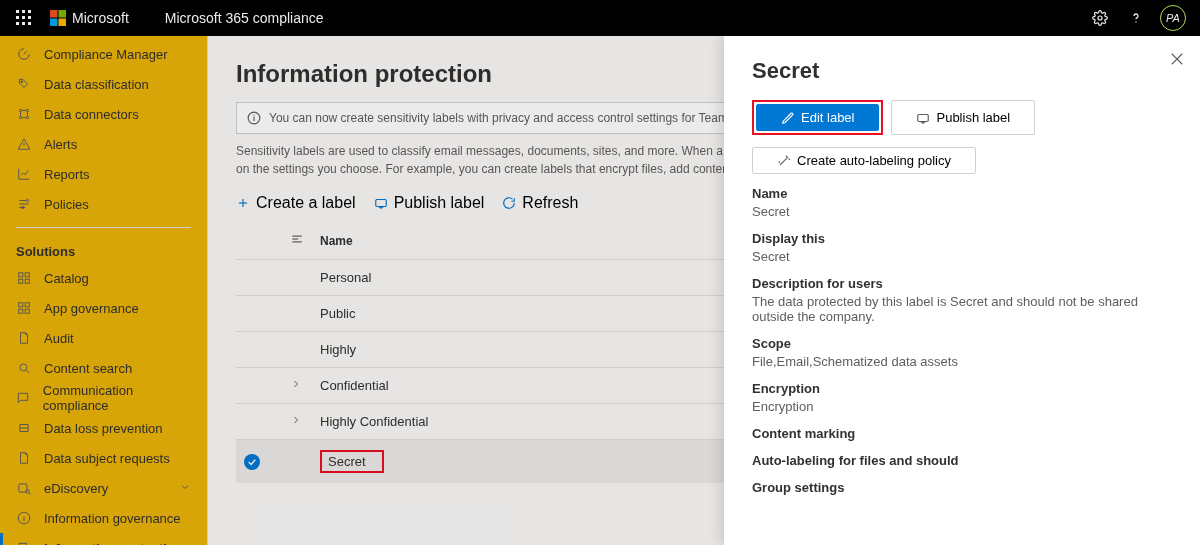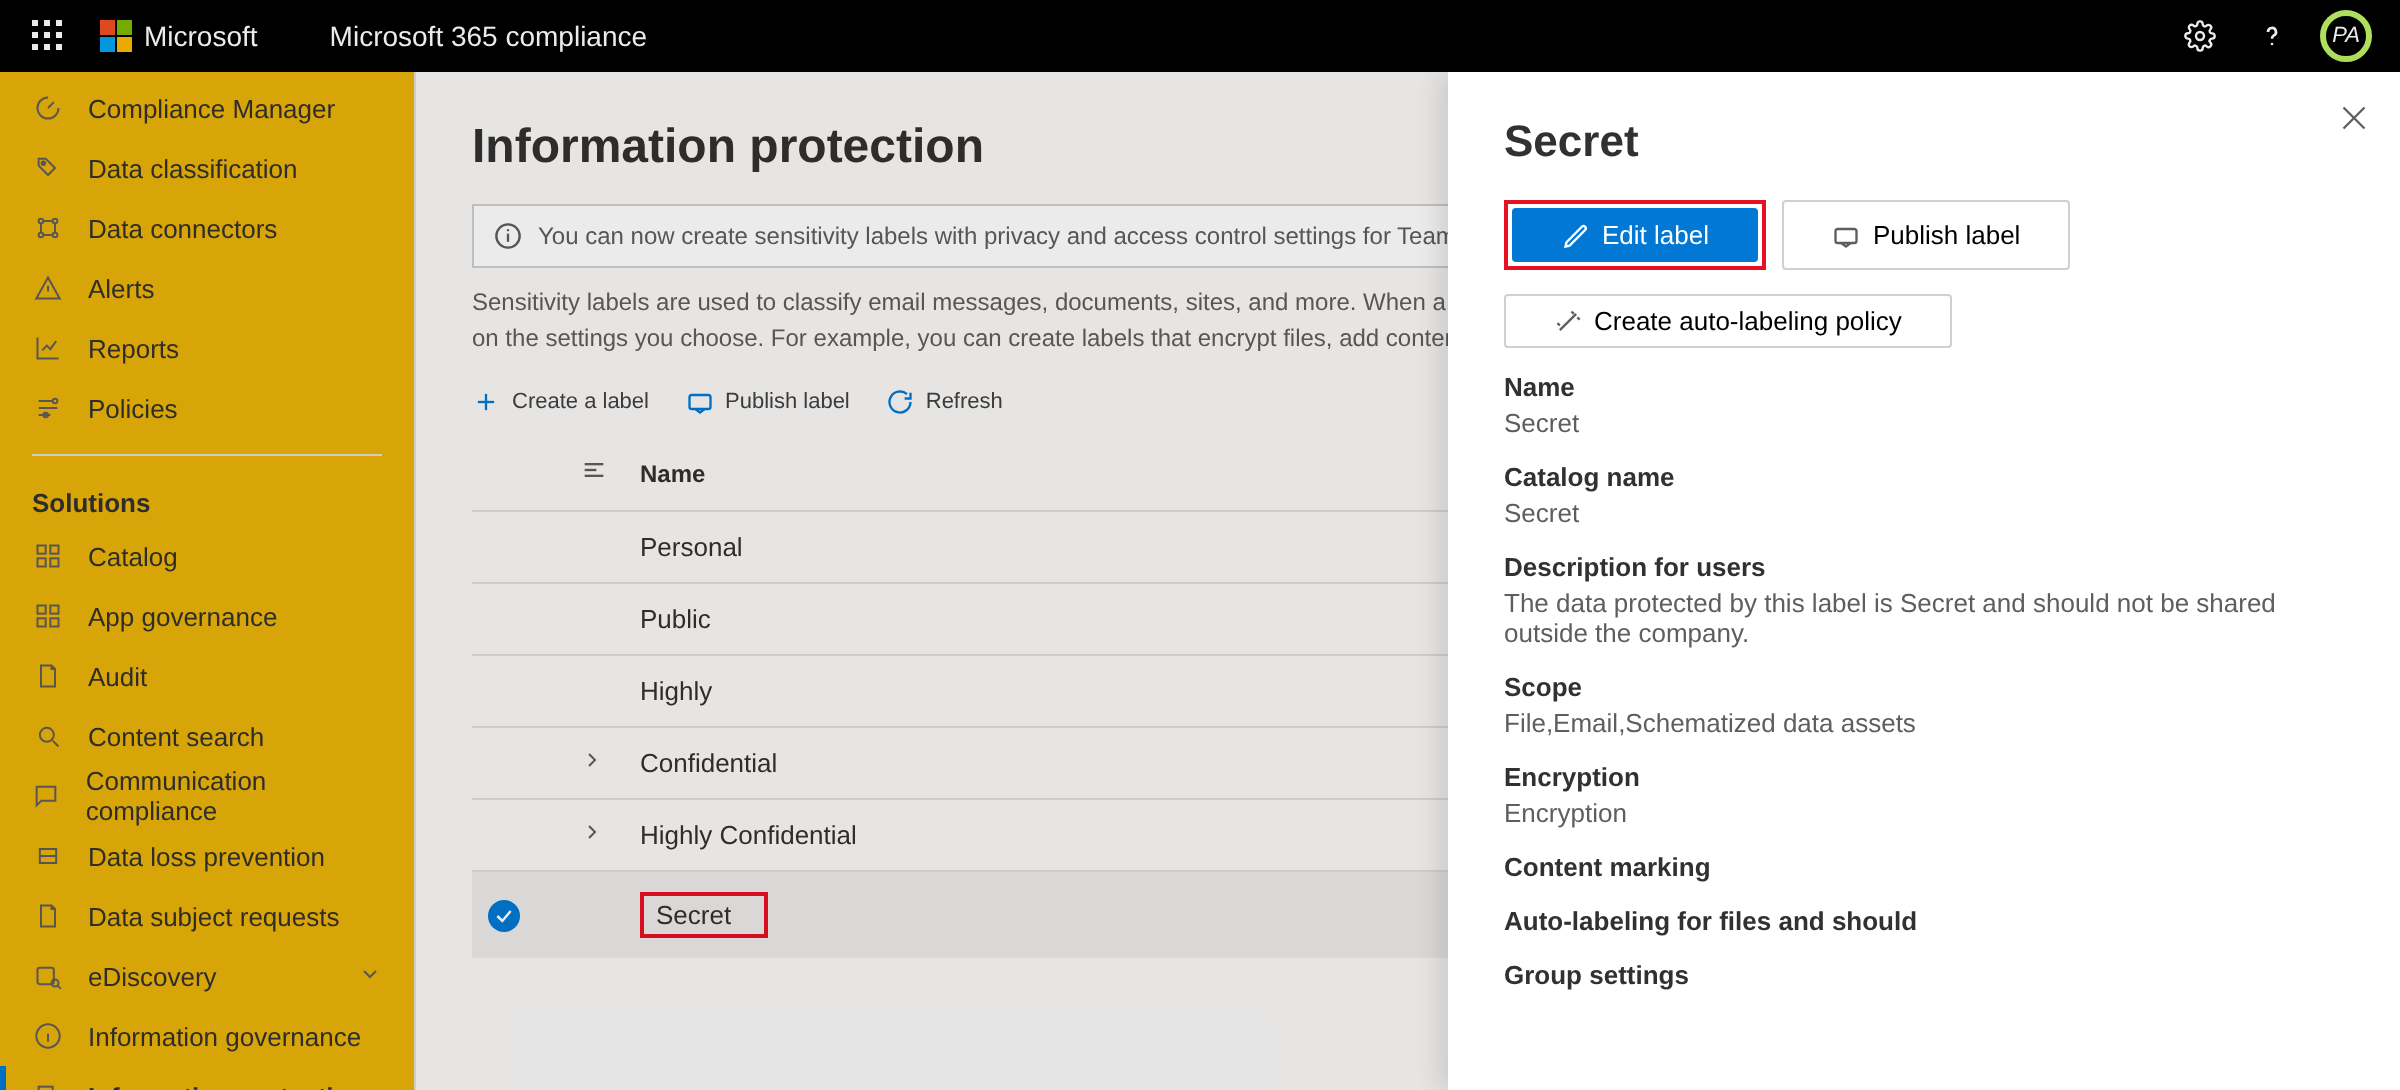--- a/index.html
+++ b/index.html
@@ -7,40 +7,40 @@
   .root { position:relative; width:1200px; height:545px; overflow:hidden; }
 
   
   .topbar { height:36px; background:#000; color:#fff; display:flex; align-items:center; padding:0 8px; }
   .waffle { padding:6px 8px; display:flex; }
   .ms-logo { display:flex; align-items:center; gap:6px; margin:0 10px; font-weight:400; }
   .ms-logo svg { display:block; }
   .app-title { margin-left:26px; font-weight:400; font-size:14px; }
   .top-spacer { flex:1; }
   .top-icon { width:36px; height:36px; display:flex; align-items:center; justify-content:center; cursor:pointer; }
-  .avatar { width:26px; height:26px; border:3px solid #bef264; border-radius:50%; display:flex; align-items:center; justify-content:center; font-size:11px; margin:0 6px;font-style:italic; }
+  .avatar { width:26px; height:26px; border:1px solid #bef264; border-radius:50%; display:flex; align-items:center; justify-content:center; font-size:11px; margin:0 6px;font-style:italic; }
 
   .body { display:flex; height:calc(100% - 36px); }
 
   
   .nav { width:208px; border-right:1px solid #e1dfdd; background:#eab308; overflow:hidden; padding-top:3px; }
   .nav-item { display:flex; align-items:center; gap:12px; height:30px; padding:0 16px; cursor:pointer; color:#323130; font-size:13px; }
   .nav-item.active { border-left:3px solid #0078d4; padding-left:13px; font-weight:600; }
   .nav-sep { height:1px; background:#e1dfdd; margin:8px 16px; }
   .nav-heading { padding:8px 16px 4px; font-weight:600; font-size:13px; }
   .nav-icon { width:16px; height:16px; display:flex; align-items:center; justify-content:center; color:#605e5c; }
   .nav-chevron { margin-left:auto; color:#605e5c; }
 
   
   .main { flex:1; background:#faf9f8; padding:18px 28px 0; overflow:hidden; position:relative; }
   .page-title { font-size:24px; font-weight:600; margin:6px 0 14px; }
   .callout { border:1px solid #d2d0ce; background:#fff; padding:8px 10px; font-size:12px; display:flex; align-items:center; gap:8px; color:#605e5c; }
   .desc { font-size:12px; color:#605e5c; margin:8px 0 10px; line-height:18px; }
   .cmdbar { display:flex; gap:18px; padding:6px 0 10px; align-items:center; }
-  .cmd { display:flex; align-items:center; gap:6px; color:#404040; font-size:11px; cursor:pointer; }
+  .cmd { display:flex; align-items:center; gap:6px; color:#000000; font-size:16px; cursor:pointer; }
   .cmd svg { color:#0078d4; }
 
   .table { width:100%; border-collapse:collapse; font-size:13px; }
   .table th, .table td { text-align:left; padding:10px 8px; border-top:1px solid #e1dfdd; }
   .table th { font-weight:600; font-size:12px; border-top:none; border-bottom:1px solid #e1dfdd; }
   .col-select { width:46px; }
   .col-expand { width:30px; }
   .col-more { width:30px; text-align:right; }
   .vdots { color:#605e5c; cursor:pointer; }
   tr.selected td { background:#edebe9; }
@@ -426,21 +426,21 @@
           </svg>
         <span>Create auto-labeling policy</span>
       </button>
     </div>
     <div id="panel-fields">
         <div class="field">
           <div class="field-label">Name</div>
           <div class="field-value">Secret</div>
         </div>
         <div class="field">
-          <div class="field-label">Catalog name</div>
+          <div class="field-label">Display this</div>
           <div class="field-value">Secret</div>
         </div>
         <div class="field">
           <div class="field-label">Description for users</div>
           <div class="field-value">The data protected by this label is Secret and should not be shared outside the company.</div>
         </div>
         <div class="field">
           <div class="field-label">Scope</div>
           <div class="field-value">File,Email,Schematized data assets</div>
         </div>

